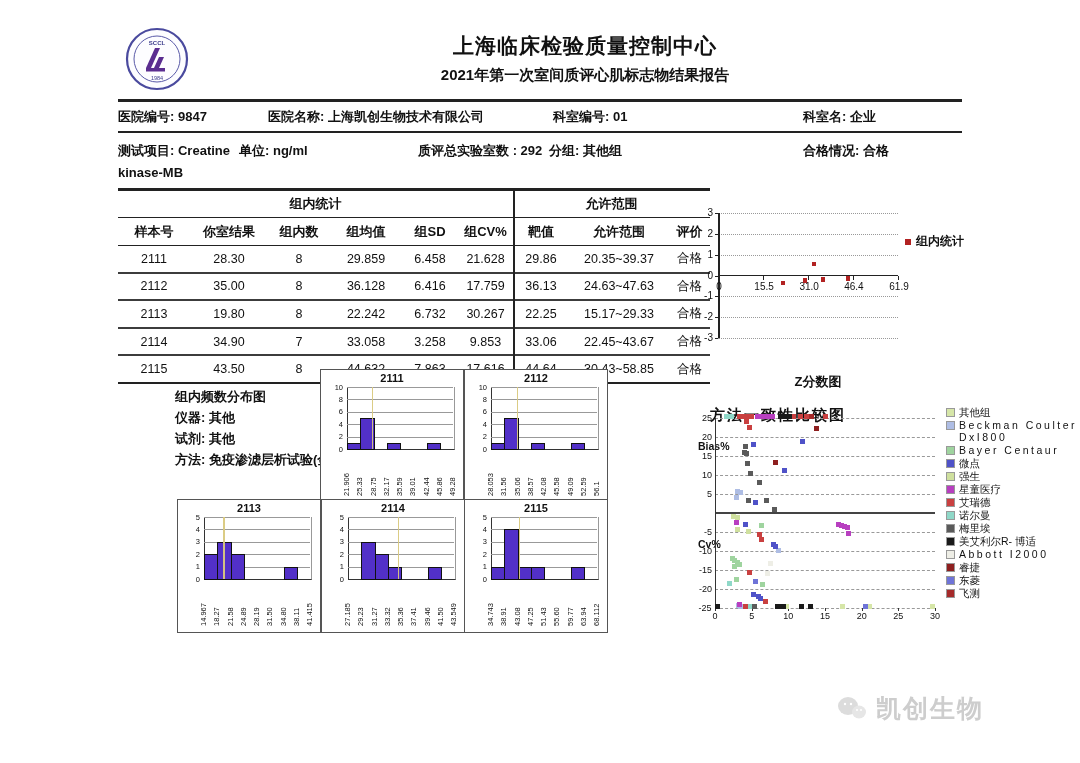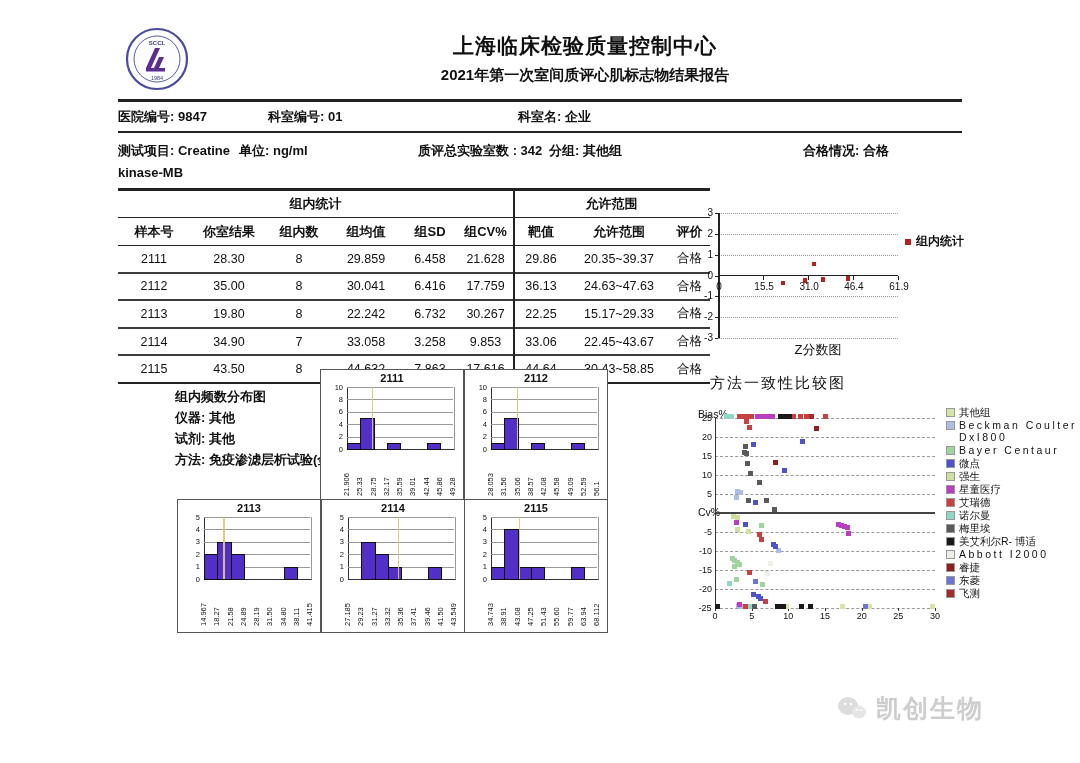--- a/index.html
+++ b/index.html
@@ -9,21 +9,21 @@
   .t1{left:150px;right:60px;top:32px;text-align:center;font-size:21px;font-weight:bold;letter-spacing:1px;}
   .t2{left:150px;right:60px;top:66px;text-align:center;font-size:15px;font-weight:bold;}
   .hr{background:#222;}
   .inforow{left:118px;right:118px;display:flex;font-size:13px;font-weight:bold;line-height:22px;}
   .inforow .cell{flex:0 0 auto;}
   .lblv span{display:inline;}
   #results-table{left:118px;top:188px;width:592px;border-top:3px solid #222;border-bottom:2px solid #222;}
   .tcell{text-align:center;overflow:hidden;white-space:nowrap;}
   .hist{position:absolute;border:1px solid #555;background:#fff;}
   .hist-title{position:absolute;top:2px;left:0;right:0;text-align:center;font-size:11px;font-weight:bold;}
-  .chart-title{font-weight:normal;}
+  .chart-title{font-weight:bold;margin-top:32px;}
   .freq-text{left:175px;top:386px;width:185px;font-size:13px;font-weight:bold;line-height:21px;}
   .watermark{left:836px;top:692px;display:flex;align-items:center;color:#cdcdcd;}
   .watermark .wm-text{font-size:25px;font-weight:bold;letter-spacing:2px;margin-left:6px;}
   .legend-entry{display:flex;align-items:flex-start;margin-bottom:1px;font-size:10.5px;line-height:12px;}
   .legend-swatch{flex:0 0 auto;width:7px;height:7px;margin:2px 4px 0 0;border:0.5px solid #999;}
   .legend-name{word-break:break-all;}
   .legend-name.spaced{letter-spacing:2.5px;}
 </style>
 </head>
 <body>
@@ -46,20 +46,24 @@
   <div class="abs t2">2021年第一次室间质评心肌标志物结果报告</div>
 
   <div class="abs hr" style="left:118px;right:118px;top:99px;height:2.5px;"></div>
   <div class="abs hr" style="left:118px;right:118px;top:131px;height:1.5px;"></div>
 
   <div class="abs inforow" style="top:106px;">
     <div class="cell lblv" style="width:150px;">
       <span>医院编号:</span>
       <span>9847</span>
     </div>
+    <div class="cell lblv" style="width:285px;">
+      <span>医院名称:</span>
+      <span>上海凯创生物技术有限公司</span>
+    </div>
     <div class="cell lblv" style="width:250px;">
       <span>科室编号:</span>
       <span>01</span>
     </div>
     <div class="cell lblv">
       <span>科室名:</span>
       <span>企业</span>
     </div>
   </div>
 
@@ -67,21 +71,21 @@
     <div class="cell lblv" style="width:121px;">
       <span>测试项目:</span>
       <span>Creatine kinase-MB</span>
     </div>
     <div class="cell lblv" style="width:179px;">
       <span>单位:</span>
       <span>ng/ml</span>
     </div>
     <div class="cell lblv" style="width:131px;">
       <span>质评总实验室数</span>
-      <span>: 342</span>
+      <span>: 292</span>
     </div>
     <div class="cell lblv" style="width:254px;">
       <span>分组:</span>
       <span>其他组</span>
     </div>
     <div class="cell lblv">
       <span>合格情况:</span>
       <span>合格</span>
     </div>
   </div>
@@ -110,21 +114,21 @@
         <div class="tcell" style="width: 56px;">6.458</div>
         <div class="tcell" style="width: 55px;">21.628</div>
         <div class="tcell" style="width: 56px;">29.86</div>
         <div class="tcell" style="width: 100px;">20.35~39.37</div>
         <div class="tcell" style="width: 41px;">合格</div>
       </div>
       <div style="position: relative; display: flex; height: 25.6px; align-items: center; font-size: 12.5px; border-bottom: 2px solid rgb(60, 60, 60);">
         <div class="tcell" style="width: 72px;">2112</div>
         <div class="tcell" style="width: 78px;">35.00</div>
         <div class="tcell" style="width: 62px;">8</div>
-        <div class="tcell" style="width: 72px;">30.041</div>
+        <div class="tcell" style="width: 72px;">36.128</div>
         <div class="tcell" style="width: 56px;">6.416</div>
         <div class="tcell" style="width: 55px;">17.759</div>
         <div class="tcell" style="width: 56px;">36.13</div>
         <div class="tcell" style="width: 100px;">24.63~47.63</div>
         <div class="tcell" style="width: 41px;">合格</div>
       </div>
       <div style="position: relative; display: flex; height: 25.6px; align-items: center; font-size: 12.5px; border-bottom: 2px solid rgb(60, 60, 60);">
         <div class="tcell" style="width: 72px;">2113</div>
         <div class="tcell" style="width: 78px;">19.80</div>
         <div class="tcell" style="width: 62px;">8</div>

